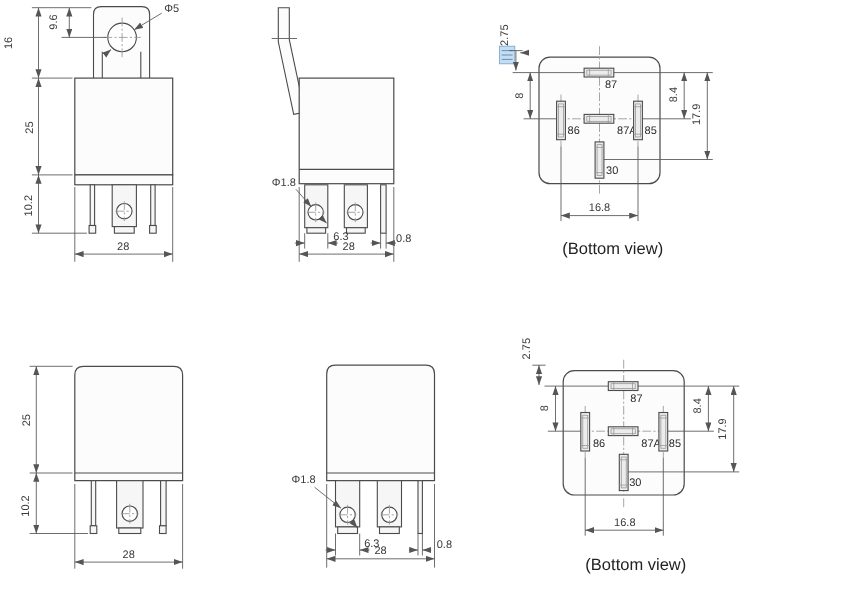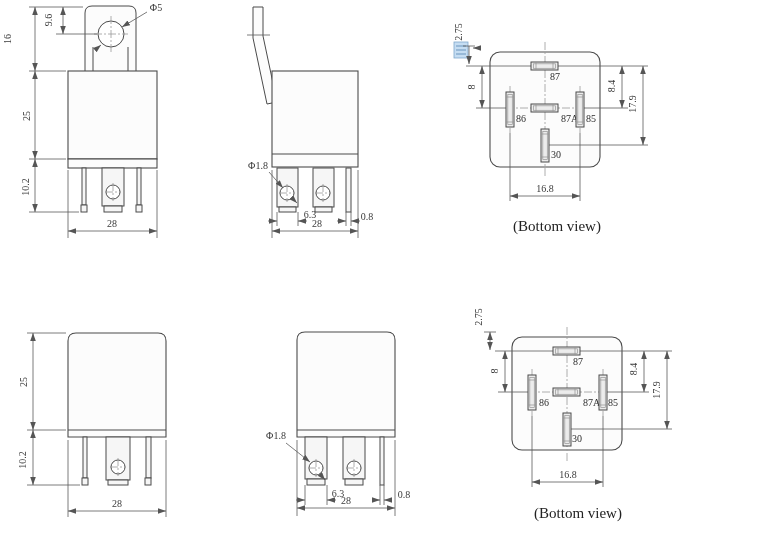--- a/index.html
+++ b/index.html
@@ -18,21 +18,21 @@
   .pin{fill:#ececec;stroke:#4b4b4b;stroke-width:1;}
   .pinf{fill:#f6f6f6;stroke:#4b4b4b;stroke-width:1;}
   .pini{fill:none;stroke:#949494;stroke-width:0.7;}
   .hole{fill:#ffffff;stroke:#4b4b4b;stroke-width:1;}
   .hl{fill:#c5ddf2;stroke:#7fa8cc;stroke-width:0.8;}
   .hls{stroke:#6b95bd;stroke-width:1;}
 </style>
 </head>
 <body>
 
-<div style="position:absolute;inset:0;font-family:Liberation Serif, serif;">
+<div style="position:absolute;inset:0;">
 
 <svg class="view" style="left:0;top:0" width="200" height="250" viewBox="0 0 200 250">
   <defs>
     <marker id="m1" markerWidth="10" markerHeight="8" refX="8" refY="2.8" orient="auto-start-reverse" markerUnits="userSpaceOnUse">
       <path d="M0,0 L8,2.8 L0,5.6 Z" fill="#555"></path>
     </marker>
   </defs>
   <g>
     <path class="ln" d="M85,71 L85,13 Q85,6 92,6 L129,6 Q136,6 136,13 L136,71"></path>
     <line class="nofill" x1="93" y1="47" x2="93" y2="71"></line>

